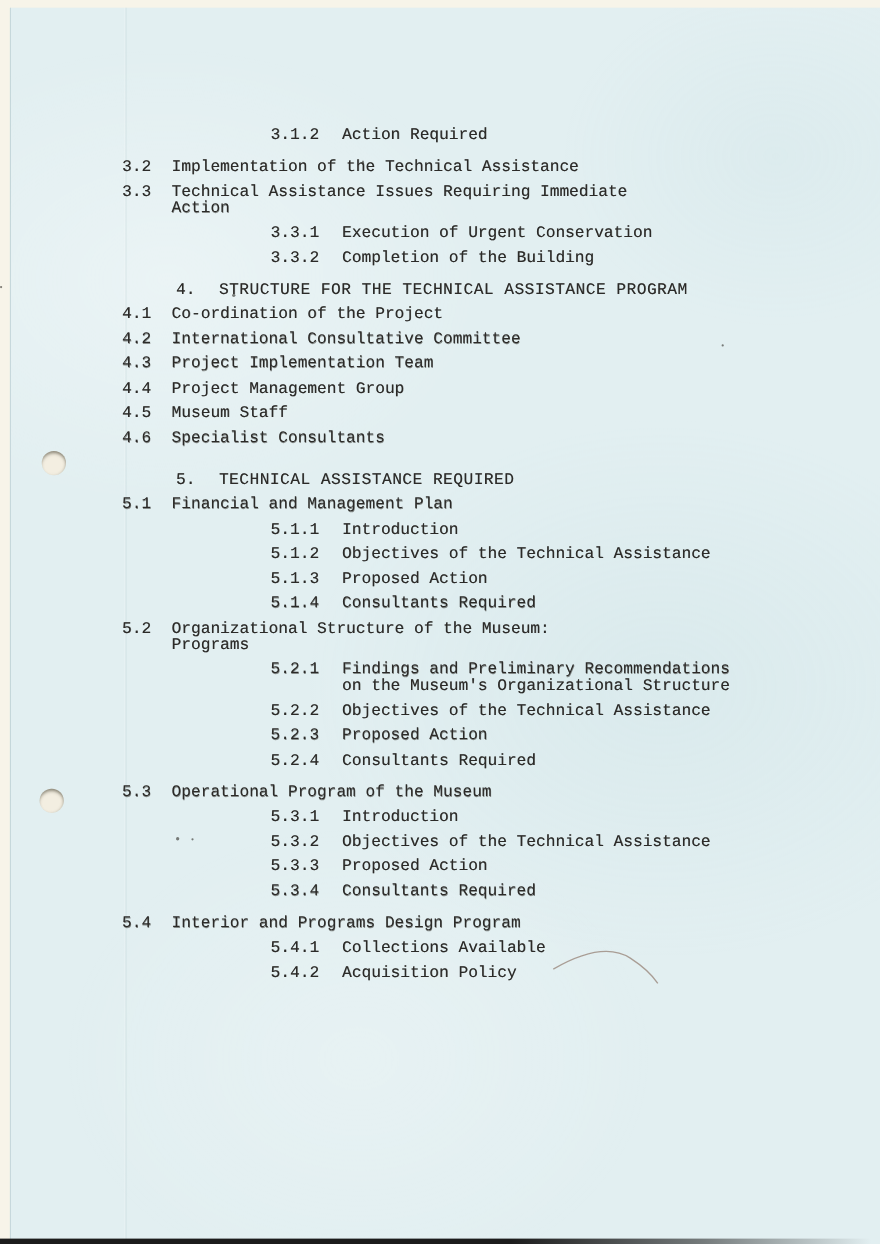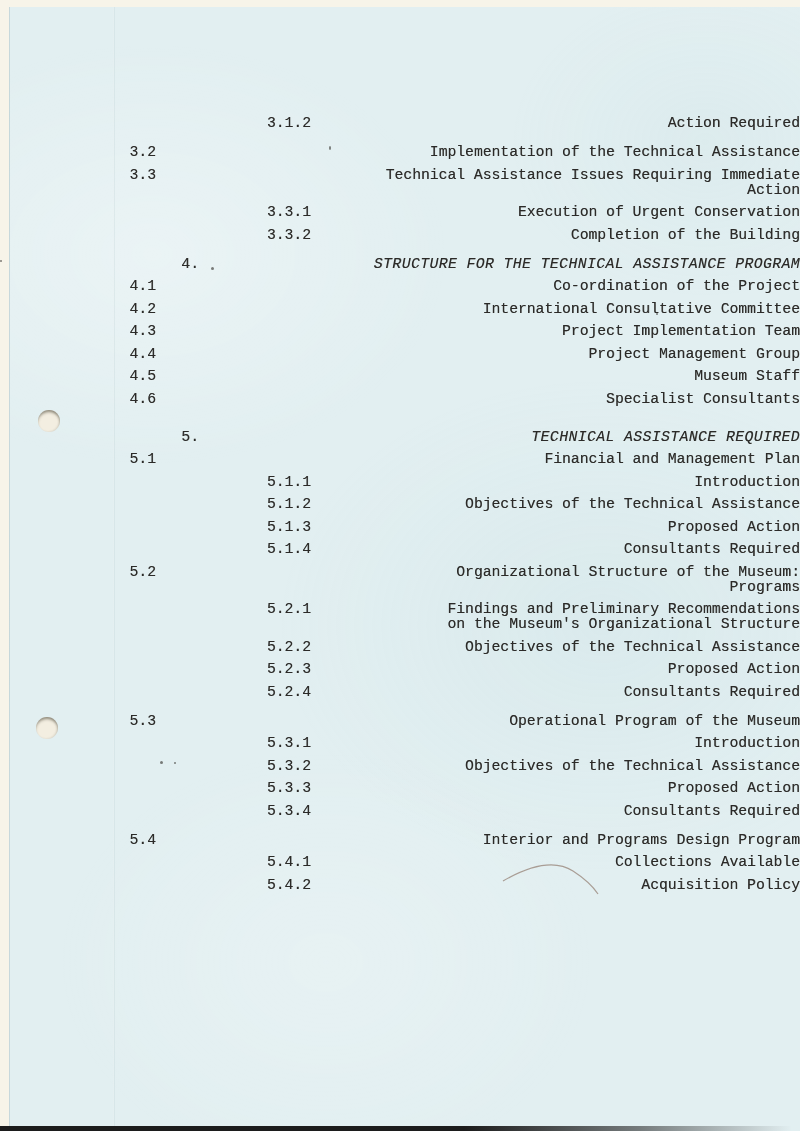--- a/index.html
+++ b/index.html
@@ -47,29 +47,28 @@
   }
   .hole-1{left:38px;top:410px;}
   .hole-2{left:36px;top:717px;}
   .toc{
     position:absolute;
     left:0;top:116px;width:800px;
     color:var(--ink);
     font-size:14.7px;
     line-height:15px;
     text-shadow:0.3px 0.3px 0.4px rgba(55,54,50,0.55);
-    text-align:right;
   }
   .entry{display:flex;}
   .entry .num{flex:0 0 auto;white-space:pre;}
   .entry .txt{flex:1 1 auto;}
   .entry .line{white-space:pre;}
   .lvl1{margin-left:160px;}
   .lvl1 .num{width:39px;}
-  .lvl1 .txt{letter-spacing:0.45px;font-style:italic;}
+  .lvl1 .txt{letter-spacing:0.45px;}
   .lvl2{margin-left:111px;}
   .lvl2 .num{width:45px;}
   .lvl3{margin-left:246px;}
   .lvl3 .num{width:65px;}
   .gap-first{margin-top:0;}
   .gap-normal{margin-top:7.5px;}
   .gap-medium{margin-top:14px;}
   .gap-large{margin-top:23px;}
   .speck{
     position:absolute;

